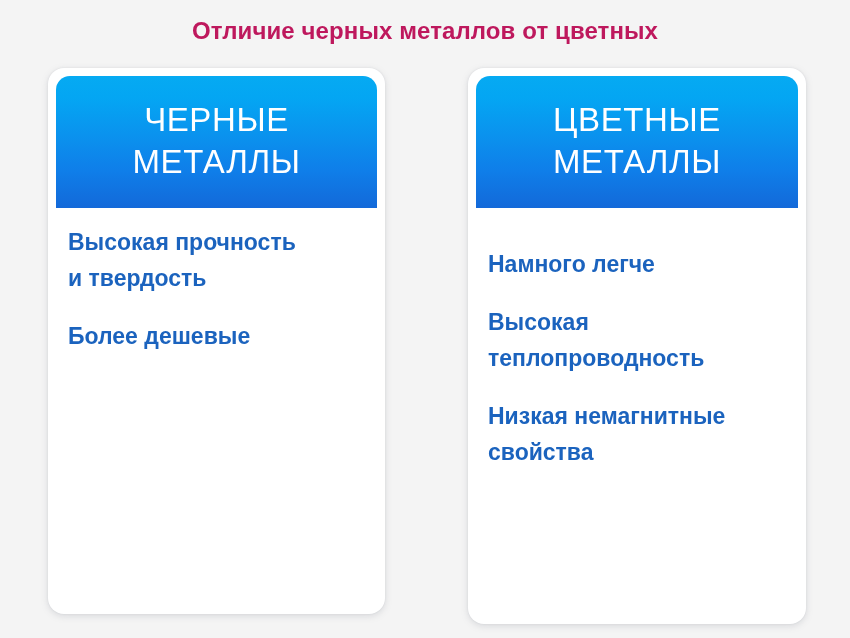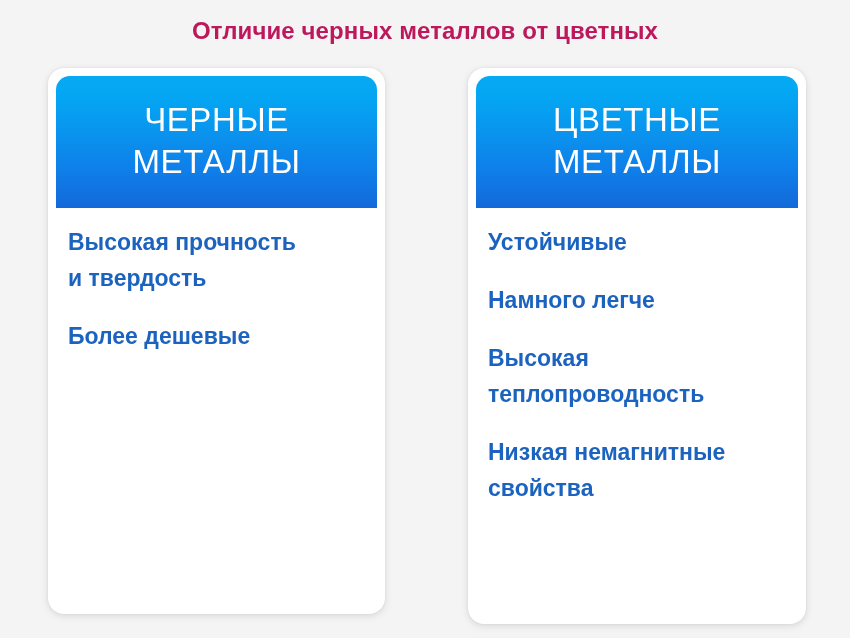--- a/index.html
+++ b/index.html
@@ -142,21 +142,20 @@
 <div class="card card-right">
 
   <div class="card-header">
     <div class="card-header-line">ЦВЕТНЫЕ</div>
     <div class="card-header-line">МЕТАЛЛЫ</div>
   </div>
 
   <div class="feature-list">
 
     <div class="feature-item">
-      <div class="feature-line">Устойчивые</div>
     </div>
 
     <div class="feature-item">
       <div class="feature-line">Намного легче</div>
     </div>
 
     <div class="feature-item">
       <div class="feature-line">Высокая</div>
       <div class="feature-line">теплопроводность</div>
     </div>

